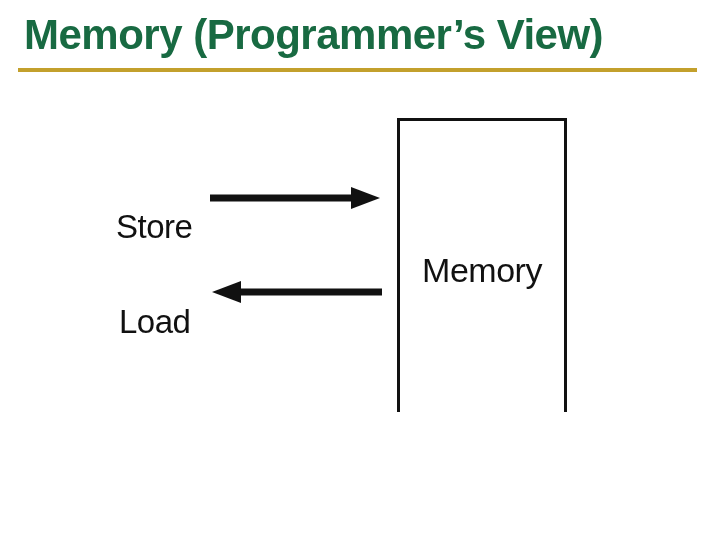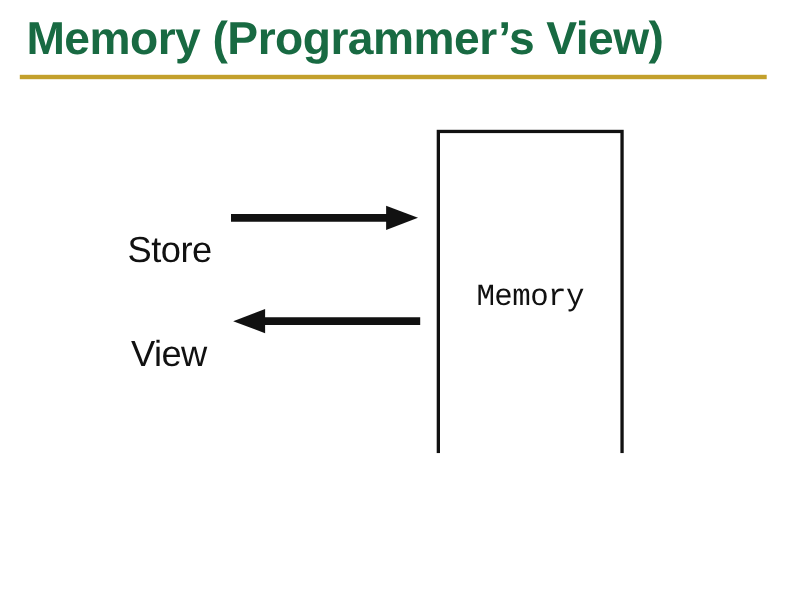--- a/index.html
+++ b/index.html
@@ -56,24 +56,23 @@
     top: 118px;
     width: 164px;
     height: 298px;
     border: 3px solid var(--diagram-black, #111111);
     background: #ffffff;
     display: flex;
     align-items: center;
     justify-content: center;
   }
   .memory-label {
-    font-size: 28px;
+    font-size: 34px;
     letter-spacing: -0.5px;
     color: var(--diagram-black, #111111);
-    font-family: Liberation Mono, monospace;
   }
   .flow-label {
     position: absolute;
     font-size: 33px;
     letter-spacing: -0.5px;
     color: var(--diagram-black, #111111);
     white-space: nowrap;
     margin-top: 28px;
   }
   .store-label { left: 116px; top: 180px; }
@@ -91,21 +90,21 @@
 
   <div class="title-rule"></div>
 
   <div class="flow-label store-label">Store</div>
 
   <svg class="arrow-svg store-arrow-svg" width="176" height="24" viewBox="0 0 176 24">
     <line x1="3" y1="12" x2="146" y2="12" stroke="#111111" stroke-width="7"></line>
     <polygon points="144,1 173,12 144,23" fill="#111111"></polygon>
   </svg>
 
-  <div class="flow-label load-label">View</div>
+  <div class="flow-label load-label">Load</div>
 
   <svg class="arrow-svg load-arrow-svg" width="176" height="24" viewBox="0 0 176 24">
     <line x1="30" y1="12" x2="173" y2="12" stroke="#111111" stroke-width="7"></line>
     <polygon points="32,1 3,12 32,23" fill="#111111"></polygon>
   </svg>
 
   <div class="memory-box">
     <span class="memory-label">Memory</span>
   </div>
 

